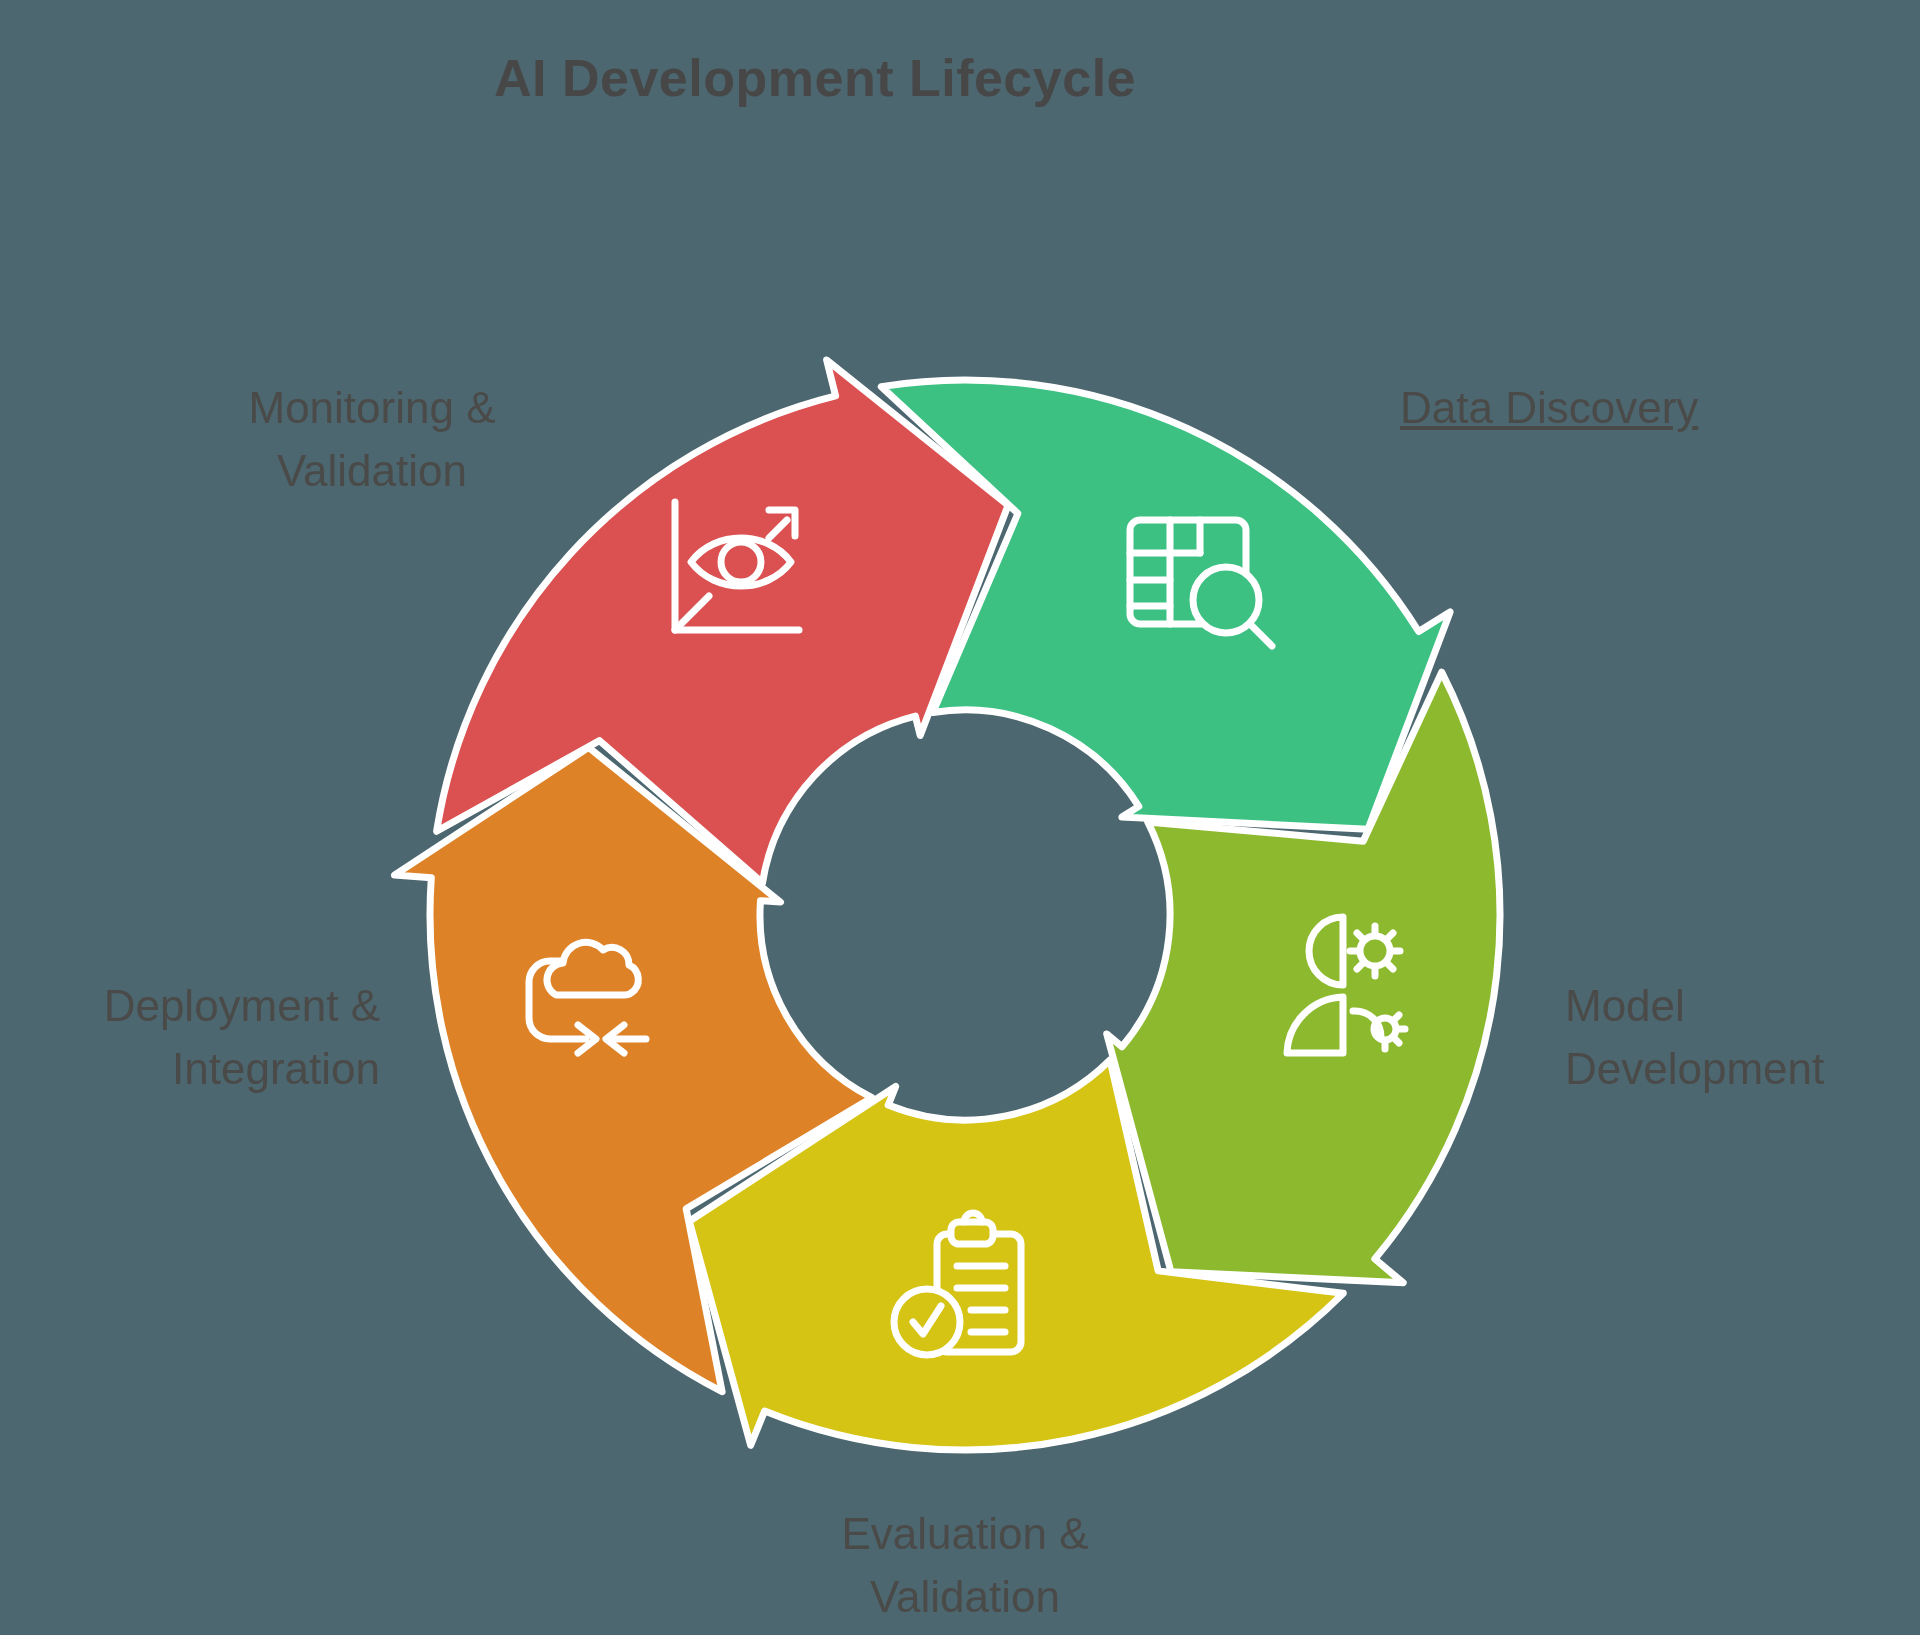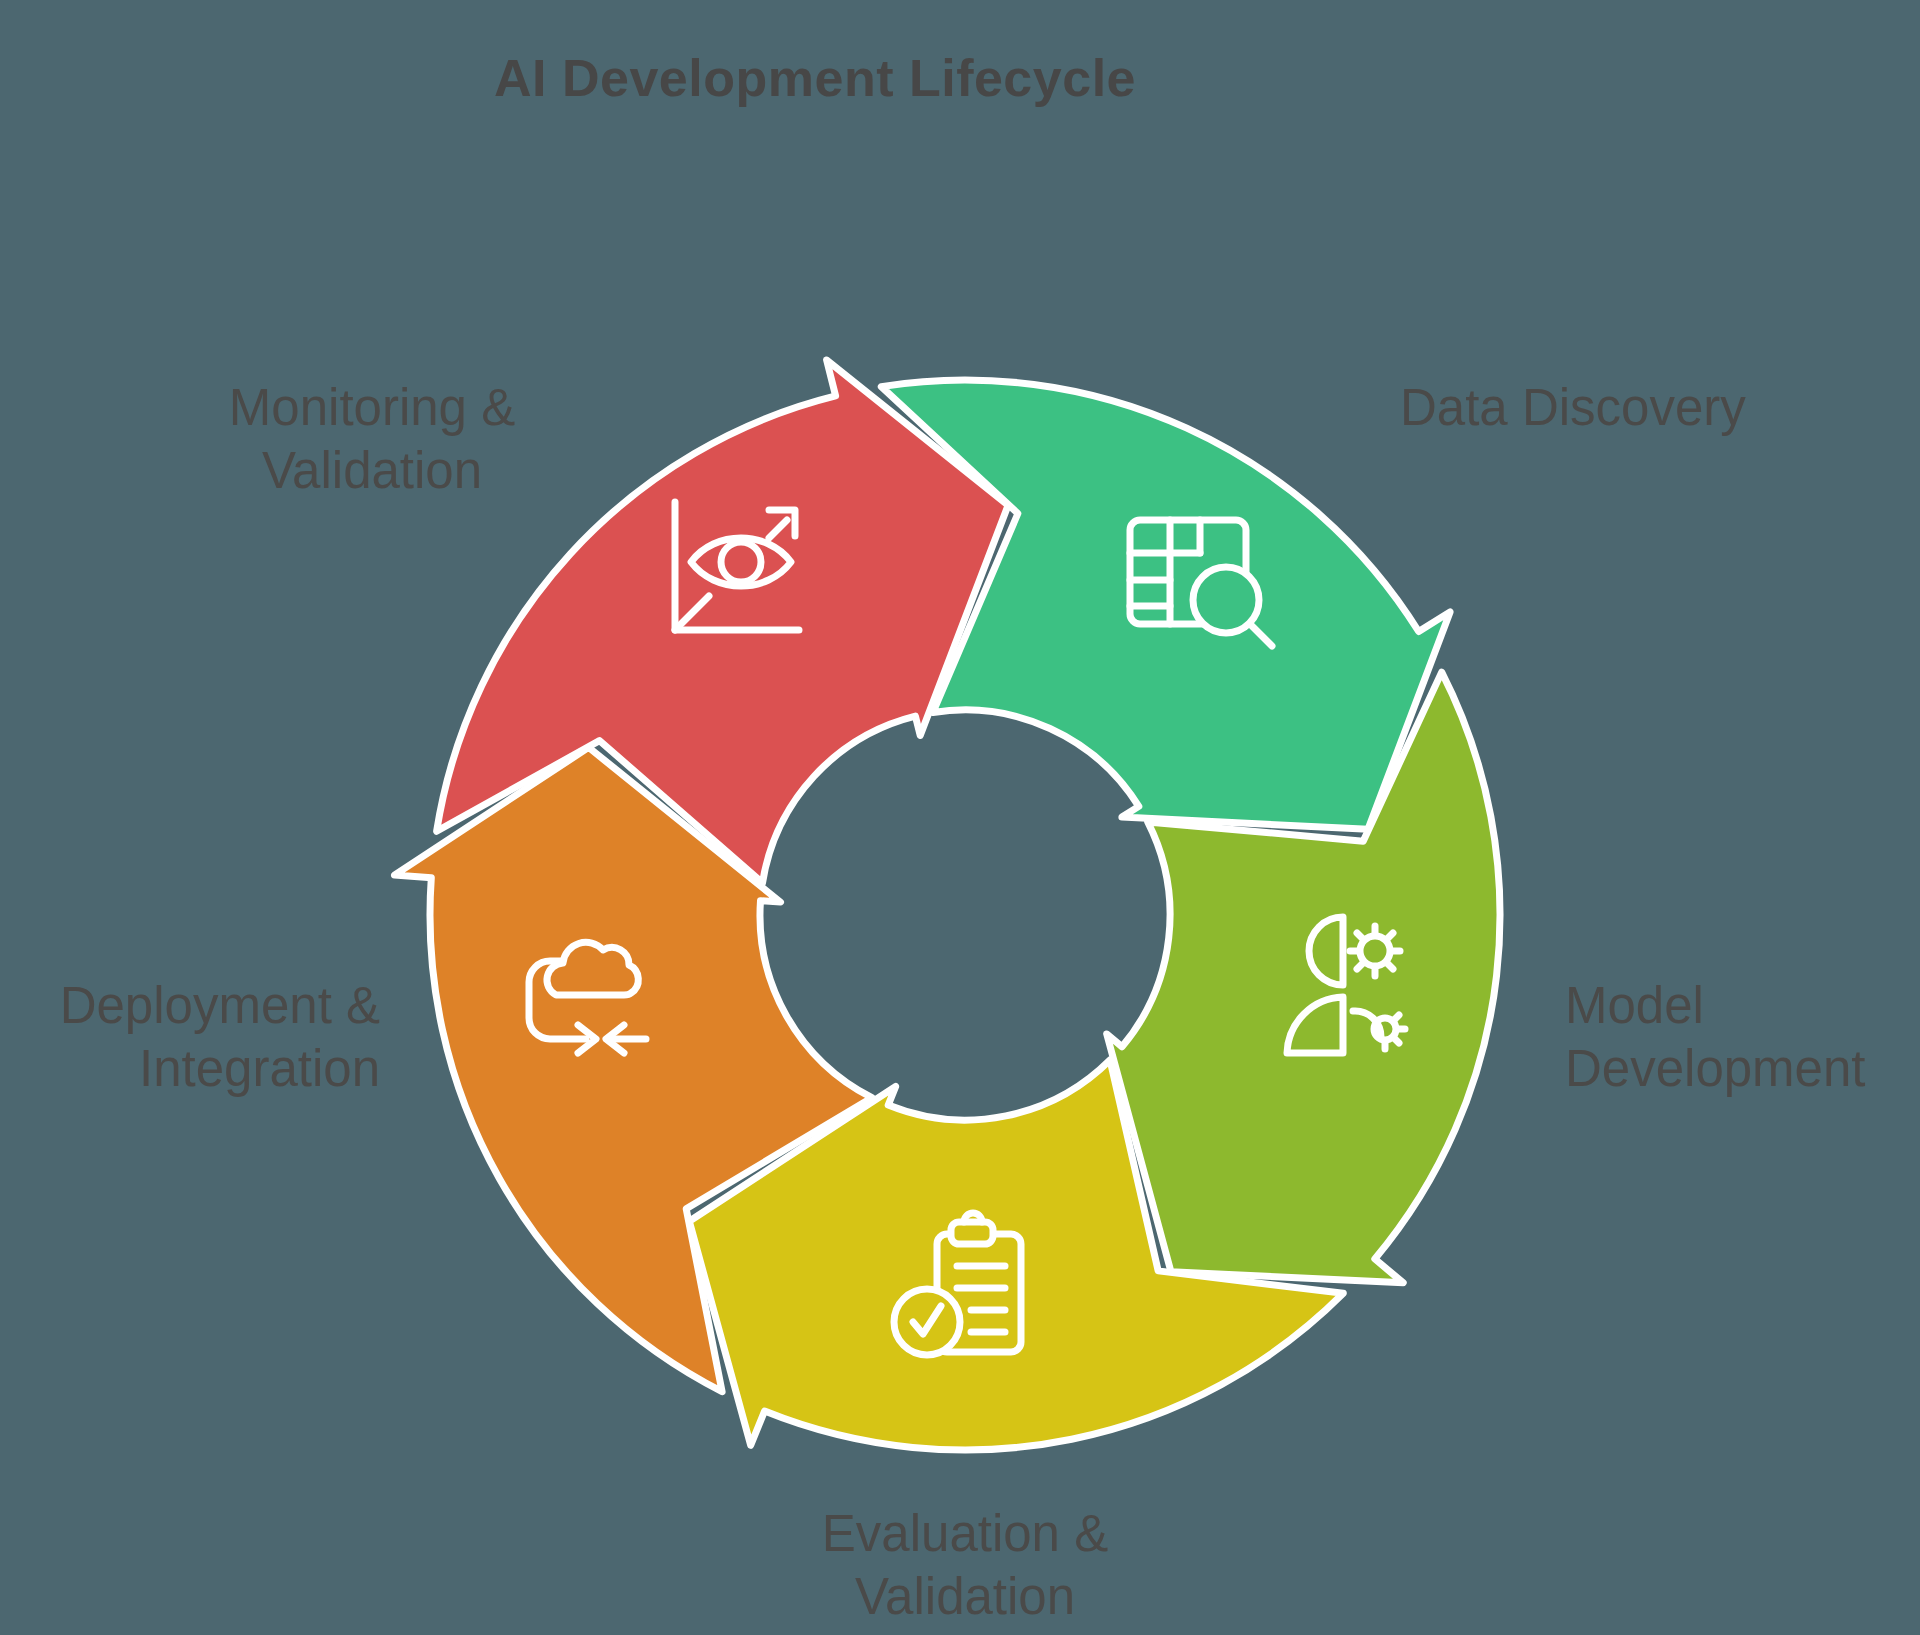--- a/index.html
+++ b/index.html
@@ -7,21 +7,21 @@
     width:1920px;height:1635px;position:relative;overflow:hidden;
     font-family:"Liberation Sans","DejaVu Sans",sans-serif;
   }
   #stage{position:absolute;inset:0;}
   svg#ring-svg{position:absolute;left:0;top:0;}
   .page-title{
     position:absolute;left:0;top:48px;width:1630px;
     text-align:center;font-size:52px;font-weight:700;letter-spacing:.5px;
   }
   .stage-label{
-    position:absolute;font-size:51px;line-height:63px;font-weight:400;
+    position:absolute;font-size:44px;line-height:63px;font-weight:400;
   }
   .lbl-data       {left:1400px;top:376px;width:470px;text-align:left;}
   .lbl-model      {left:1565px;top:974px;width:360px;text-align:left;}
   .lbl-evaluation {left:715px; top:1502px;width:500px;text-align:center;}
   .lbl-deployment {left:0px;   top:974px;width:380px;text-align:right;}
   .lbl-monitoring {left:112px; top:376px;width:520px;text-align:center;}
   .icon *{stroke:#ffffff;stroke-width:7;fill:none;stroke-linecap:round;stroke-linejoin:round;}
   .ringseg{stroke:#ffffff;stroke-width:7;stroke-linejoin:round;}
 </style>
 </head>
@@ -94,21 +94,21 @@
       <path d="M -12 -34 L -36 -34 A 21 21 0 0 0 -57 -13 L -57 23 A 21 21 0 0 0 -36 44 L 0 44"></path>
       <path d="M -8 30 L 10 44 L -8 58"></path>
       <path d="M 60 44 L 26 44"></path>
       <path d="M 38 30 L 20 44 L 38 58"></path>
       <path class="seg-fill" d="M -30 0 A 17 17 0 0 1 -23 -32 A 23 23 0 0 1 17 -45 A 17 17 0 0 1 43 -30 A 16 16 0 0 1 45 -2 Q 43 0 38 0 Z" style="fill: rgb(222, 130, 40);"></path>
     </g>
   </svg>
 
   <div class="page-title" style="color: rgb(71, 71, 71);">AI Development Lifecycle</div>
 
-  <div class="stage-label lbl-data" style="color: rgb(74, 74, 73);">
+  <div class="stage-label lbl-data" style="color: rgb(74, 74, 73); text-decoration: underline;">
     <div>Data Discovery</div>
   </div>
   <div class="stage-label lbl-model" style="color: rgb(74, 74, 73);">
     <div>Model</div>
     <div>Development</div>
   </div>
   <div class="stage-label lbl-deployment" style="color: rgb(74, 74, 73);">
     <div>Deployment &amp;</div>
     <div>Integration</div>
   </div>

